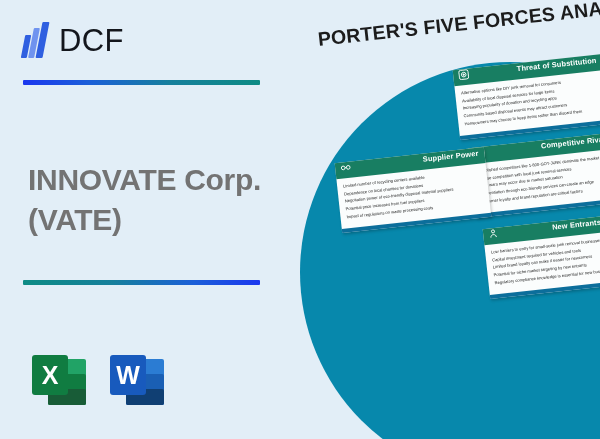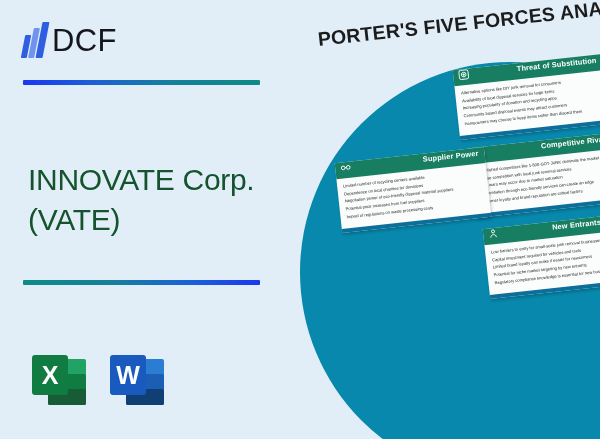--- a/index.html
+++ b/index.html
@@ -5,35 +5,35 @@
   html,body{margin:0;padding:0;}
   body{
     width:600px;height:439px;
     background:#e2eef7;
     font-family:"Liberation Sans",sans-serif;
     overflow:hidden;position:relative;
   }
   .page{position:absolute;inset:0;overflow:hidden;}
 
   
-  .brand{position:absolute;left:22px;top:22px;display:flex;align-items:center;}
+  .brand{position:absolute;left:22px;top:22px;display:flex;align-items:center;gap:7px;}
   .brand-mark{position:relative;width:30px;height:36px;}
   .brand-mark i{position:absolute;display:block;border-radius:1px;transform:skewX(-11deg);}
   .bm1{left:1px;  top:13px; width:6px; height:23px; background:#2f5fe0;}
   .bm2{left:9px;  top:6px;  width:6px; height:30px; background:#6f93ef;}
   .bm3{left:17px; top:0px;  width:7px; height:36px; background:#2f5fe0;}
   .brand-name{font-size:31px;font-weight:400;color:#13161c;letter-spacing:.4px;
     font-family:"Liberation Sans",sans-serif;line-height:1;}
 
   .rule{position:absolute;left:23px;width:237px;height:5px;border-radius:1px;}
   .rule-top{top:80px;background:linear-gradient(90deg,#1b37ef 0%,#1b5fd8 28%,#167f9c 62%,#0d8b84 100%);}
   .rule-bot{top:280px;background:linear-gradient(90deg,#0d8b84 0%,#167f9c 38%,#1b5fd8 72%,#1b37ef 100%);}
 
   .title{position:absolute;left:28px;top:140px;width:270px;
-    font-size:30px;line-height:1.32;font-weight:400;color:#14532d;letter-spacing:-.3px;}
+    font-size:30px;line-height:1.32;font-weight:700;color:#737373;letter-spacing:-.3px;}
 
   
   .office{position:absolute;left:32px;top:355px;display:flex;gap:24px;}
   .app{position:relative;width:54px;height:54px;}
   .app .sheet{position:absolute;right:0;top:4px;width:38px;height:46px;border-radius:2px;}
   .app .sheet.s1{background:#21a366;}
   .app .sheet.s2{background:#107c41;top:19px;height:31px;}
   .app .sheet.s3{background:#185c37;top:34px;height:16px;}
   .app .sheet.w1{background:#2b7cd3;}
   .app .sheet.w2{background:#1a5fb4;top:19px;height:31px;}

